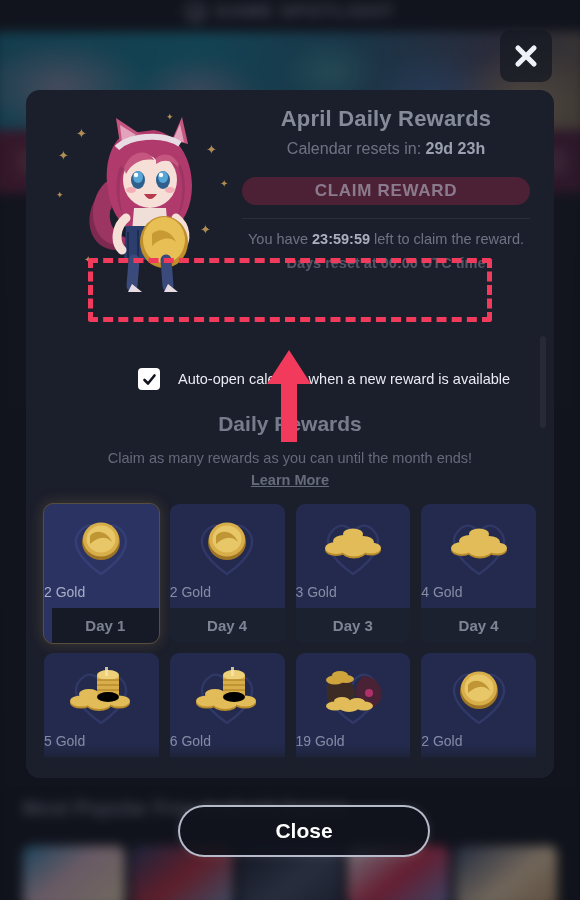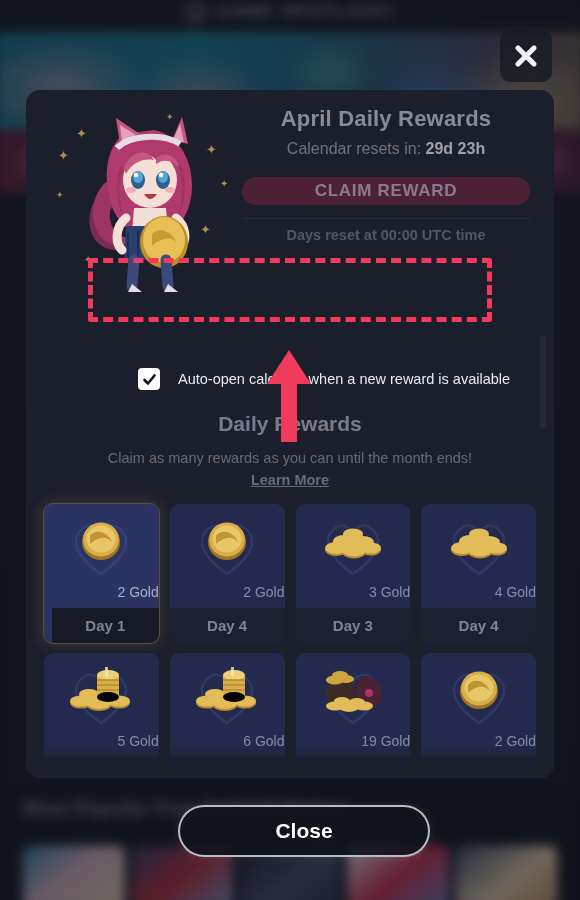--- a/index.html
+++ b/index.html
@@ -205,21 +205,20 @@
     cursor: pointer;
   }
 
   
   .grid {
     position: absolute; left: 18px; top: 322px;
     width: 492px;
     display: grid;
     grid-template-columns: repeat(4, 1fr);
     gap: 10px 11px;
-    text-align: right;
   }
   .card {
     height: 139px; border-radius: 9px;
     background: #232a4d;
     overflow: hidden; position: relative;
     cursor: pointer;
   }
   .card.active {
     background: #2b3362;
     box-shadow: 0 0 14px 2px rgba(180,150,90,.22);
@@ -405,20 +404,23 @@
           </svg>
         </div>
 
         <div class="head-right">
           <div class="modal-title">April Daily Rewards</div>
           <div class="modal-sub">
             <span>Calendar resets in: </span><b>29d 23h</b>
           </div>
           <button class="claim-btn">CLAIM REWARD</button>
           <div class="divider"></div>
+          <div class="timer-line">
+            <span>You have </span><b>23:59:59</b><span> left to claim the reward.</span>
+          </div>
           <div class="utc-line">Days reset at 00:00 UTC time</div>
         </div>
       </div>
 
       <div class="chk-row">
         <div class="chk-box">
           <svg width="15" height="15" viewBox="0 0 15 15">
             <path d="M2.5 8 L6 11.5 L12.5 3.5" stroke="#12151f" stroke-width="2.6" fill="none" stroke-linecap="round" stroke-linejoin="round"></path>
           </svg>
         </div>

